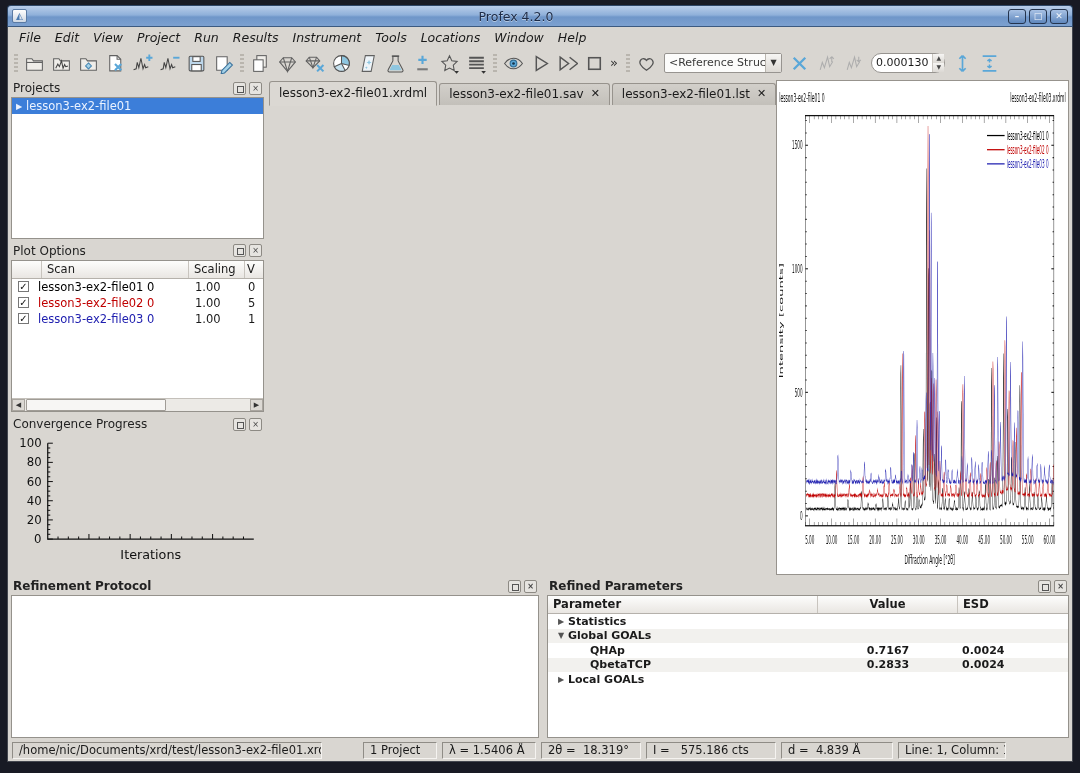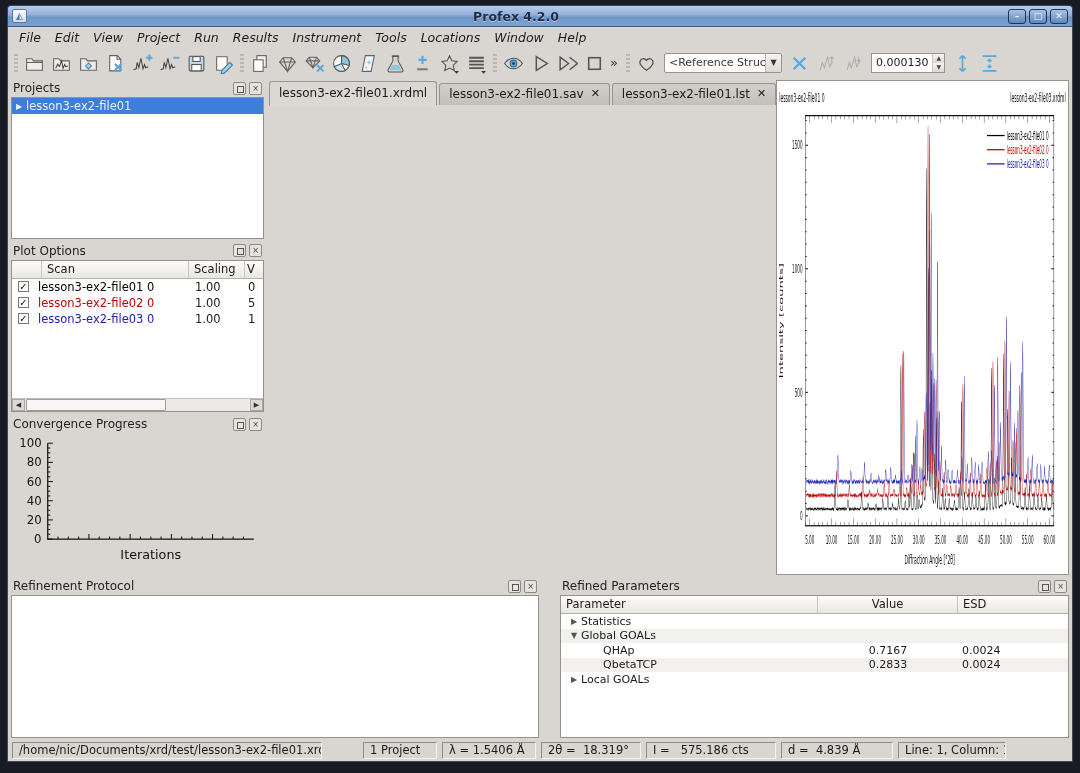--- a/index.html
+++ b/index.html
@@ -4,37 +4,37 @@
 <style>
   html,body{margin:0;padding:0;background:#3a3a3a;}
   *{box-sizing:border-box;}
   #window{width:1080px;height:773px;background:#181a24;padding:5px 7px 11px 7px;
     font-family:"DejaVu Sans","Liberation Sans",sans-serif;font-size:12px;color:#1a1a1a;position:relative;}
   
   .titlebar{height:22px;border:1px solid #2e4666;border-bottom-color:#3c5a80;border-radius:4px 4px 0 0;
     background:linear-gradient(#b9cde9,#8fb0da 45%,#6f96c9 55%,#7da1d0);display:flex;align-items:center;padding:0 4px;}
   .app-icon{width:15px;height:14px;border-radius:2px;background:linear-gradient(#fdfdfd,#cfd8e4);border:1px solid #5a7aa4;
     display:flex;align-items:center;justify-content:center;font-size:9px;color:#4a7ab0;}
-  .tb-title{flex:1;text-align:center;font-weight:bold;font-size:12.5px;color:#1d2b47;text-shadow:0 1px 0 rgba(255,255,255,.45);}
+  .tb-title{flex:1;text-align:center;font-weight:normal;font-size:12.5px;color:#1d2b47;text-shadow:0 1px 0 rgba(255,255,255,.45);}
   .win-btn{width:18px;height:15px;margin-left:3px;border:1px solid #24344e;border-radius:3px;
     background:linear-gradient(#a7c1e4,#5f87bd);color:#f2f6fb;font-size:9px;line-height:13px;text-align:center;font-weight:bold;}
   
   .app-body{background:#d9d6d1;height:735px;display:flex;flex-direction:column;border:1px solid #44474f;border-top:none;}
   .menubar{display:flex;align-items:center;height:21px;padding:0 4px;font-size:12.5px;font-style:italic;}
   .menu-item{padding:1px 7px;border-radius:2px;}
   
   .toolbar{display:flex;align-items:center;height:30px;padding:0 3px;}
   .tb-handle{width:4px;height:18px;margin:0 3px;background:repeating-linear-gradient(to bottom,#b9b5ae 0 2px,transparent 2px 4px);}
   .tb-btn{width:27px;height:27px;display:flex;align-items:center;justify-content:center;border-radius:3px;}
   .tb-overflow{font-size:13px;color:#333;padding:0 5px 2px 2px;}
   .combo{display:flex;width:118px;height:20px;border:1px solid #979490;background:#fcfcfb;border-radius:2px;margin:0 4px;}
   .combo-text{flex:1;padding:0 4px;font-size:11px;line-height:18px;color:#3a3a3a;white-space:nowrap;overflow:hidden;}
   .combo-arrow{width:16px;border-left:1px solid #b9b5ae;background:linear-gradient(#f6f5f3,#dcd9d4);
     font-size:8px;line-height:18px;text-align:center;color:#333;}
-  .spin{display:flex;width:74px;height:20px;border:1px solid #979490;background:#fff;border-radius:0;margin:0 4px;}
+  .spin{display:flex;width:74px;height:20px;border:1px solid #979490;background:#fff;border-radius:10px;margin:0 4px;}
   .spin-value{flex:1;padding:0 4px;font-size:11px;line-height:18px;}
   .spin-arrows{width:14px;display:flex;flex-direction:column;border-left:1px solid #c9c5bf;}
   .spin-arrows span{flex:1;font-size:6px;line-height:8px;text-align:center;color:#444;background:linear-gradient(#f6f5f3,#dcd9d4);}
   
   .central{flex:1;display:flex;flex-direction:column;padding:2px 3px;gap:3px;overflow:hidden;}
   .top-row{flex:1;display:flex;gap:4px;overflow:hidden;}
   .left-col{width:253px;display:flex;flex-direction:column;gap:4px;}
   .dock{display:flex;flex-direction:column;}
   .dock-titlebar{display:flex;align-items:center;height:17px;padding:0 2px 1px 2px;font-size:12px;}
   .dock-title{flex:1;color:#222;}
@@ -58,21 +58,21 @@
   .tab-area{flex:1;display:flex;flex-direction:row;overflow:hidden;}
   .tabbar{display:flex;align-items:flex-end;height:25px;padding-left:1px;gap:2px;}
   .tab{display:flex;align-items:center;gap:7px;border:1px solid #97938d;border-bottom:none;border-radius:3px 3px 0 0;
     padding:3px 9px 4px 9px;font-size:12px;background:linear-gradient(#d2cfca,#c3c0ba);height:22px;}
   .tab.active{background:#dbd8d3;height:25px;border-bottom:1px solid #dbd8d3;margin-bottom:-1px;z-index:2;}
   .tab-close{font-size:11px;font-weight:bold;color:#1a1a1a;line-height:10px;}
   .plot-page{flex:1;background:#fff;border:1px solid #97938d;overflow:hidden;}
   .plot-page svg{display:block;width:100%;height:100%;}
   svg text{font-family:"DejaVu Sans","Liberation Sans",sans-serif;}
   
-  .bottom-row{height:160px;display:flex;gap:21px;}
+  .bottom-row{height:160px;display:flex;gap:8px;font-weight:bold;}
   .rp-cellV{width:140px;padding:0 4px;text-align:center;}
   .rp-cellE{width:110px;padding:0 4px;}
   .rp-row:nth-child(even){background:#f2f1ee;}
   
   .statusbar{height:21px;display:flex;align-items:center;padding:1px 4px;gap:5px;font-size:11.5px;}
   .sb-cell{height:17px;line-height:15px;padding:0 6px;border:1px solid;border-color:#8f8c86 #f5f3f0 #f5f3f0 #8f8c86;
     white-space:pre;overflow:hidden;background:#d9d6d1;}
 </style>
 </head>
 <body>

